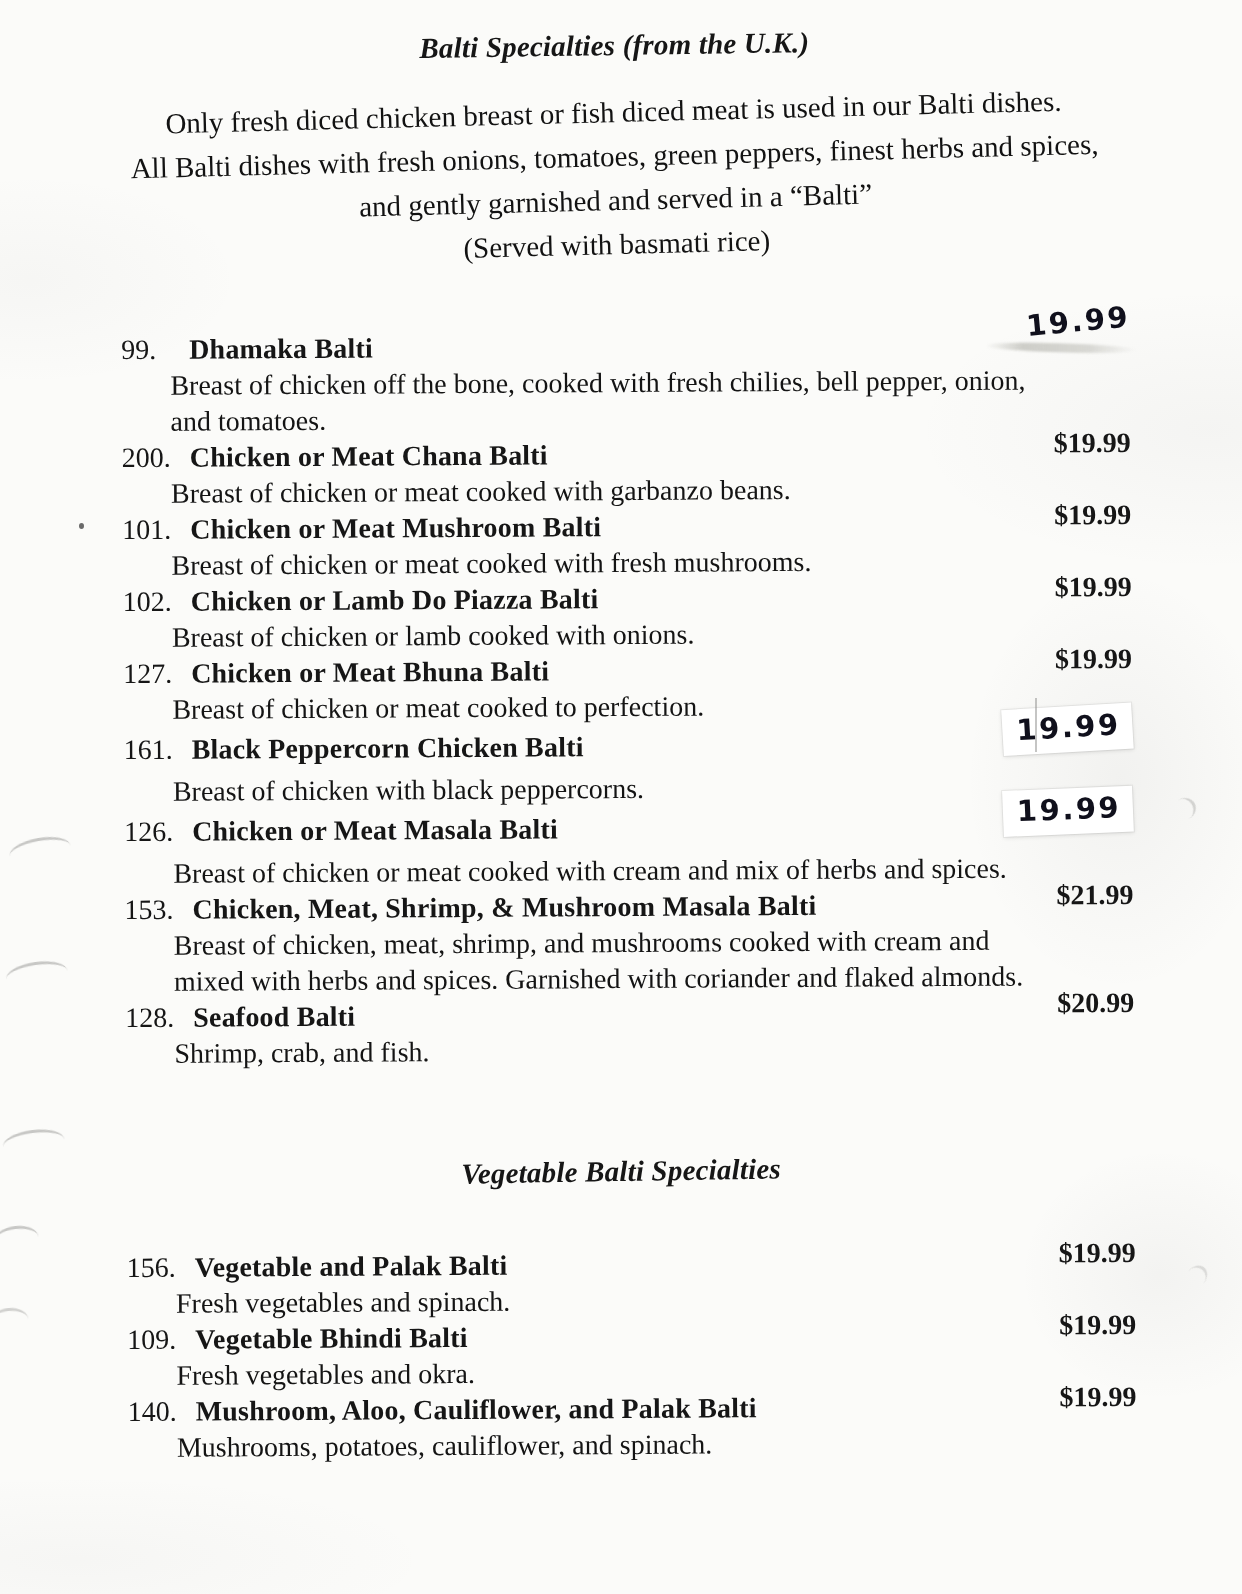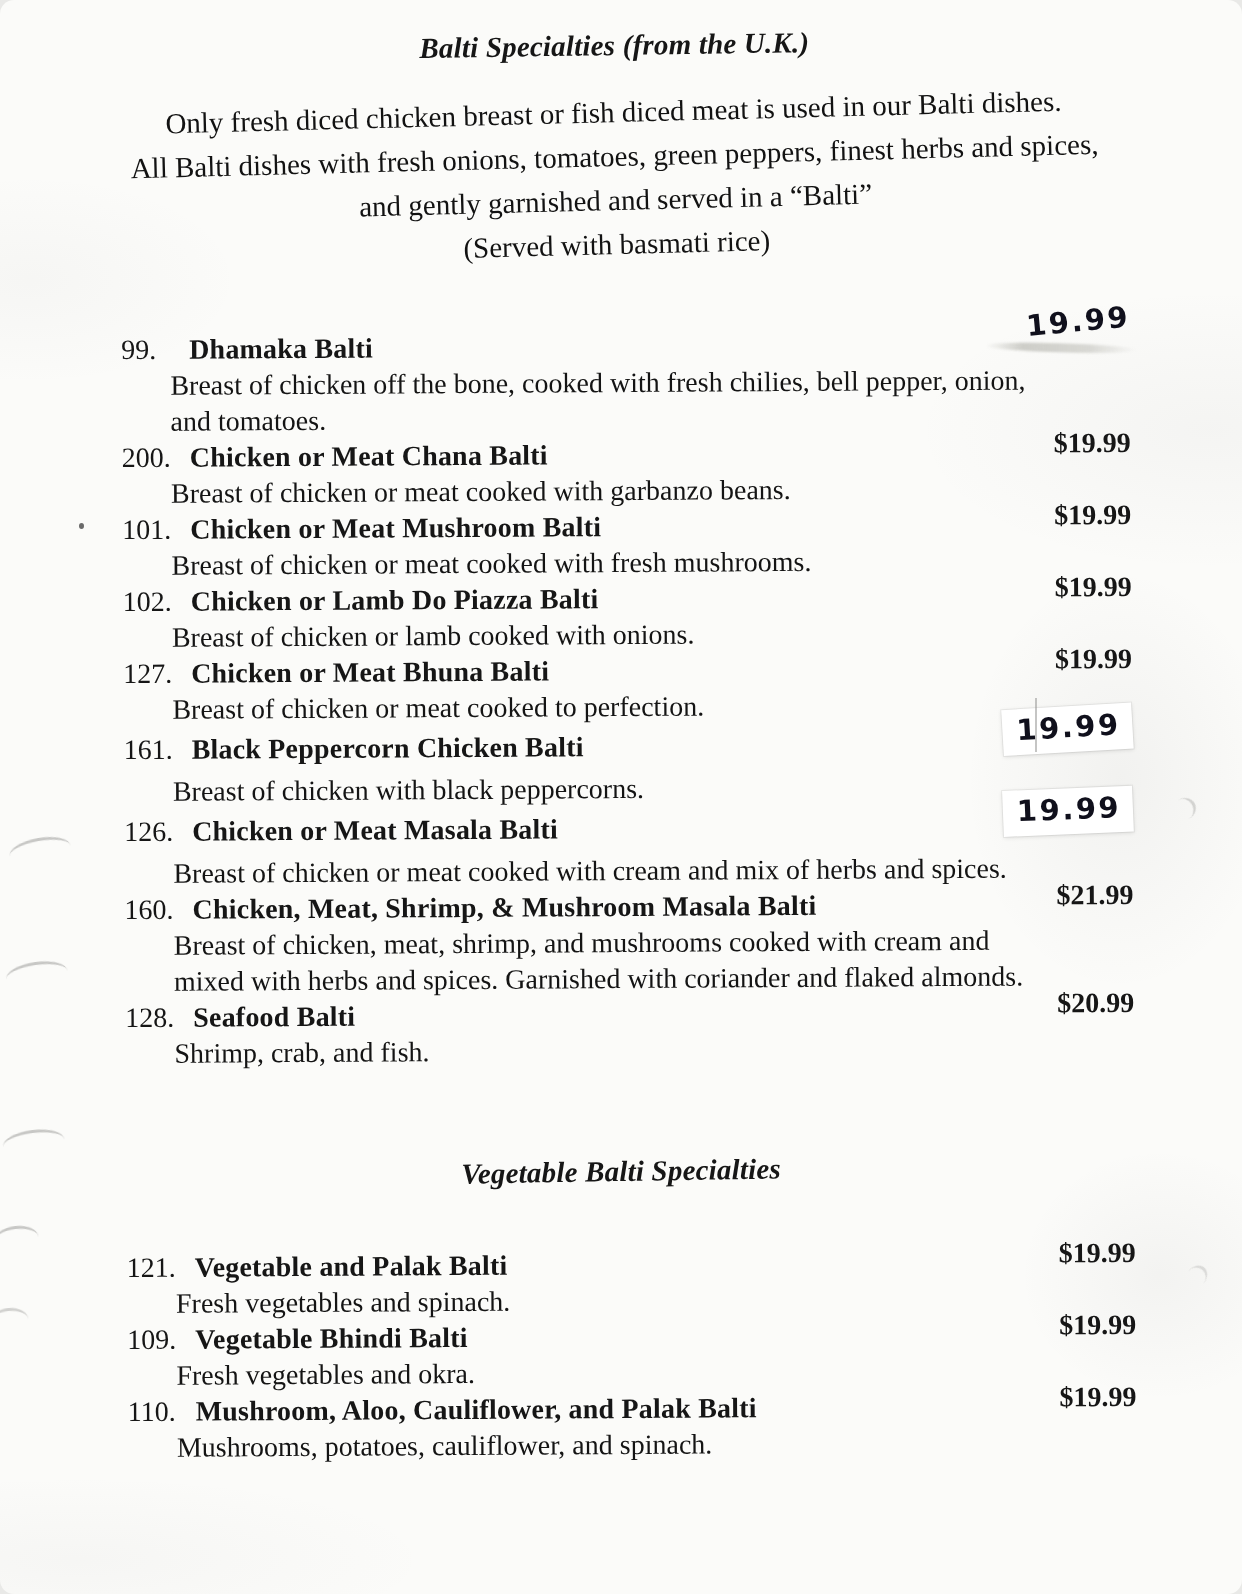--- a/index.html
+++ b/index.html
@@ -10,21 +10,20 @@
     overflow:hidden;
     color:#161616;
     font-family:"Liberation Serif", serif;
     background-color:#fbfbf9;
     background-image:
       radial-gradient(ellipse 220px 300px at 1120px 780px, rgba(90,90,90,0.06), transparent 70%),
       radial-gradient(ellipse 200px 180px at 1160px 1275px, rgba(90,90,90,0.05), transparent 70%),
       radial-gradient(ellipse 420px 200px at 1210px 430px, rgba(120,120,120,0.05), transparent 70%),
       radial-gradient(ellipse 500px 120px at 80px 1560px, rgba(120,120,120,0.04), transparent 70%),
       radial-gradient(ellipse 300px 150px at 30px 280px, rgba(120,120,120,0.04), transparent 70%);
-    border-radius: 14px;
   }
   .content{ padding:26px 114px 0 100px; transform:rotate(-0.35deg); transform-origin:50% 0; }
 
   .menu-title{
     text-align:center;
     font-weight:bold;font-style:italic;
     font-size:29px;line-height:38px;
     transform:rotate(-0.5deg);
     margin-bottom:26px;
     letter-spacing:0.2px;
@@ -167,21 +166,21 @@
         <div class="item-row">
           <span class="num">126.</span>
           <span class="iname">Chicken or Meat Masala Balti</span>
           <span class="price hand sticker sticker2"><span class="hv">19.99</span></span>
         </div>
         <div class="desc">Breast of chicken or meat cooked with cream and mix of herbs and spices.</div>
       </div>
 
       <div class="menu-item">
         <div class="item-row">
-          <span class="num">160.</span>
+          <span class="num">153.</span>
           <span class="iname">Chicken, Meat, Shrimp, &amp; Mushroom Masala Balti</span>
           <span class="price printed">$21.99</span>
         </div>
         <div class="desc">Breast of chicken, meat, shrimp, and mushrooms cooked with cream and
 mixed with herbs and spices.  Garnished with coriander and flaked almonds.</div>
       </div>
 
       <div class="menu-item">
         <div class="item-row">
           <span class="num">128.</span>
@@ -192,39 +191,39 @@
       </div>
 
     </div>
 
     <div class="section-heading">Vegetable Balti Specialties</div>
 
     <div>
 
       <div class="menu-item">
         <div class="item-row">
-          <span class="num">121.</span>
+          <span class="num">156.</span>
           <span class="iname">Vegetable and Palak Balti</span>
           <span class="price printed">$19.99</span>
         </div>
         <div class="desc">Fresh vegetables and spinach.</div>
       </div>
 
       <div class="menu-item">
         <div class="item-row">
           <span class="num">109.</span>
           <span class="iname">Vegetable Bhindi Balti</span>
           <span class="price printed">$19.99</span>
         </div>
         <div class="desc">Fresh vegetables and okra.</div>
       </div>
 
       <div class="menu-item">
         <div class="item-row">
-          <span class="num">110.</span>
+          <span class="num">140.</span>
           <span class="iname">Mushroom, Aloo, Cauliflower, and Palak Balti</span>
           <span class="price printed">$19.99</span>
         </div>
         <div class="desc">Mushrooms, potatoes, cauliflower, and spinach.</div>
       </div>
 
     </div>
 
   </div>
 

